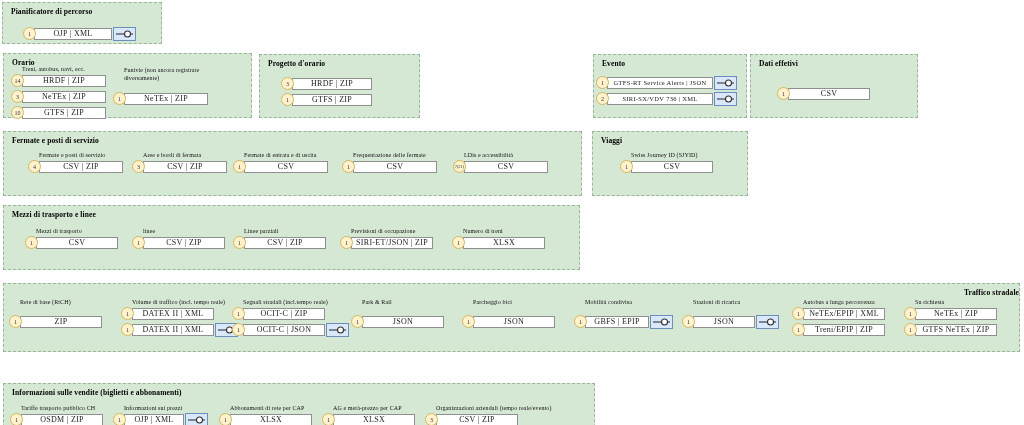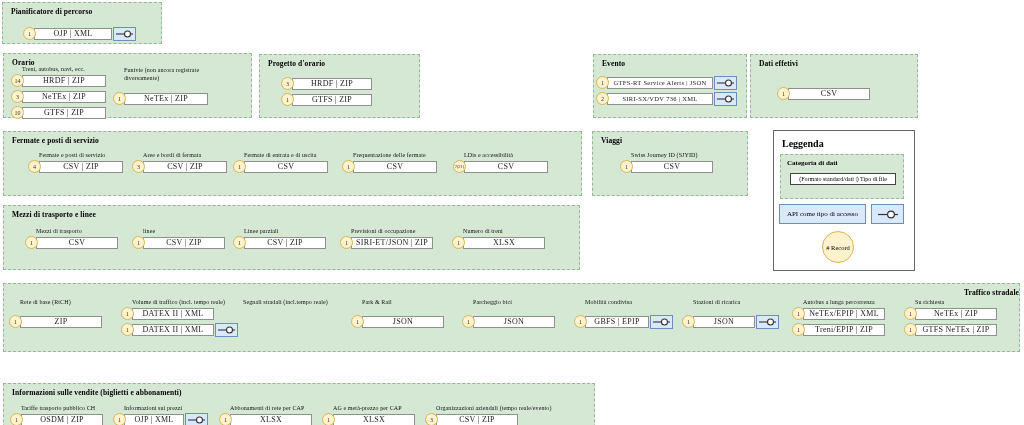--- a/index.html
+++ b/index.html
@@ -386,20 +386,37 @@
                   <line x1="1" y1="6" x2="9" y2="6" stroke="#333" stroke-width="1.1"></line>
                   <circle cx="12.5" cy="6" r="3" fill="#fff" stroke="#333" stroke-width="1.1"></circle>
                   <line x1="15.5" y1="6" x2="18" y2="6" stroke="#333" stroke-width="1.1"></line>
                 </svg>
               </span>
             </div>
           </div>
         </div>
         <div class="item">
           <div class="item-label">Segnali stradali (incl.tempo reale)</div>
+          <div class="rows">
+            <div class="row">
+              <span class="badge">1</span>
+              <span class="fmt-box">OCIT-C | ZIP</span>
+            </div>
+            <div class="row">
+              <span class="badge">1</span>
+              <span class="fmt-box">OCIT-C | JSON</span>
+              <span class="api-box">
+                <svg width="19" height="12" viewBox="0 0 19 12">
+                  <line x1="1" y1="6" x2="9" y2="6" stroke="#333" stroke-width="1.1"></line>
+                  <circle cx="12.5" cy="6" r="3" fill="#fff" stroke="#333" stroke-width="1.1"></circle>
+                  <line x1="15.5" y1="6" x2="18" y2="6" stroke="#333" stroke-width="1.1"></line>
+                </svg>
+              </span>
+            </div>
+          </div>
         </div>
         <div class="item">
           <div class="item-label">Park &amp; Rail</div>
           <div class="rows v-center">
             <div class="row">
               <span class="badge">1</span>
               <span class="fmt-box">JSON</span>
             </div>
           </div>
         </div>
@@ -524,30 +541,14 @@
           <div class="rows">
             <div class="row">
               <span class="badge">3</span>
               <span class="fmt-box">CSV | ZIP</span>
             </div>
           </div>
         </div>
       </div>
   </section>
 
-  <aside id="legend">
-    <div class="legend-title">Leggenda</div>
-    <div class="legend-green">
-      <div class="legend-cat-title">Categoria di dati</div>
-      <div class="legend-filetype">(Formato standard/dati |) Tipo di file</div>
-    </div>
-    <div class="legend-api-label">API come tipo di accesso</div>
-    <div class="legend-api-icon">
-      <svg width="22" height="13" viewBox="0 0 22 13">
-        <line x1="1" y1="6.5" x2="10" y2="6.5" stroke="#333" stroke-width="1.2"></line>
-        <circle cx="14" cy="6.5" r="3.4" fill="#fff" stroke="#333" stroke-width="1.2"></circle>
-        <line x1="17.6" y1="6.5" x2="21" y2="6.5" stroke="#333" stroke-width="1.2"></line>
-      </svg>
-    </div>
-    <div class="legend-record"># Record</div>
-  </aside>
 
 </div>
 
 </body></html>

